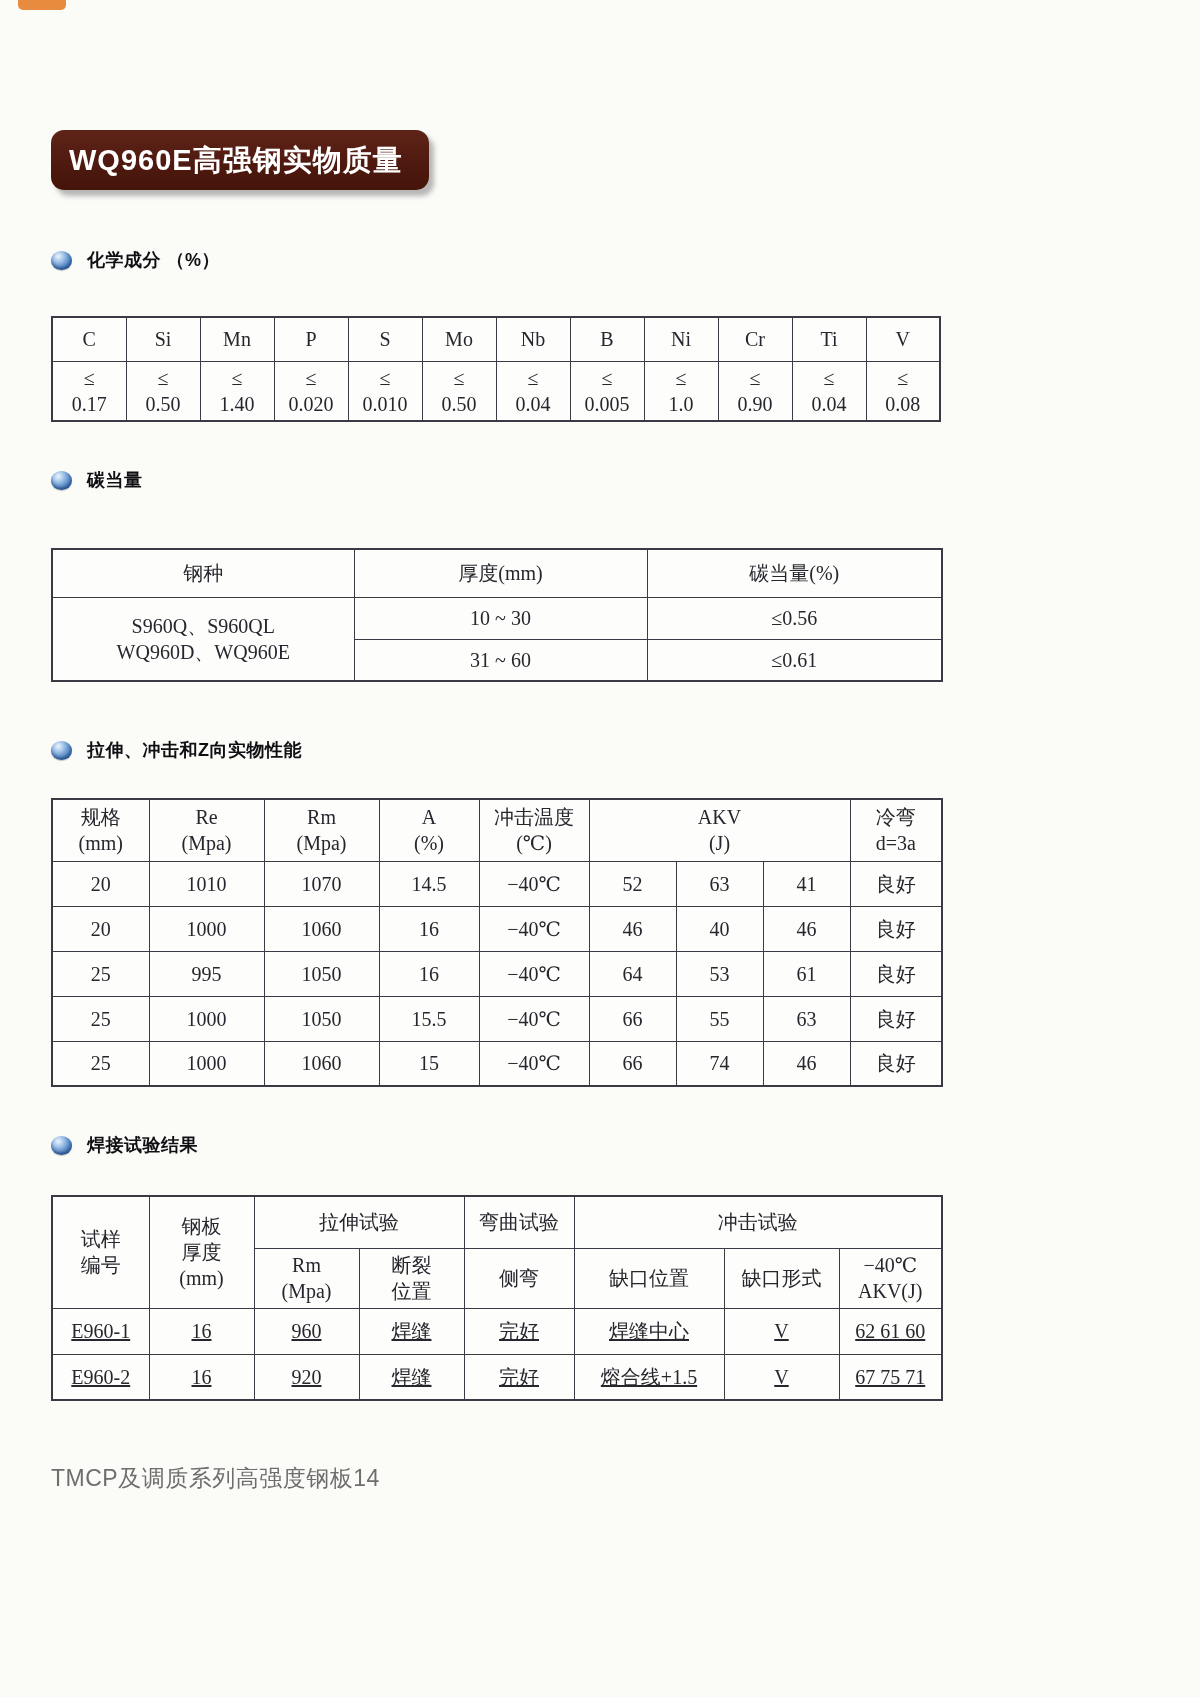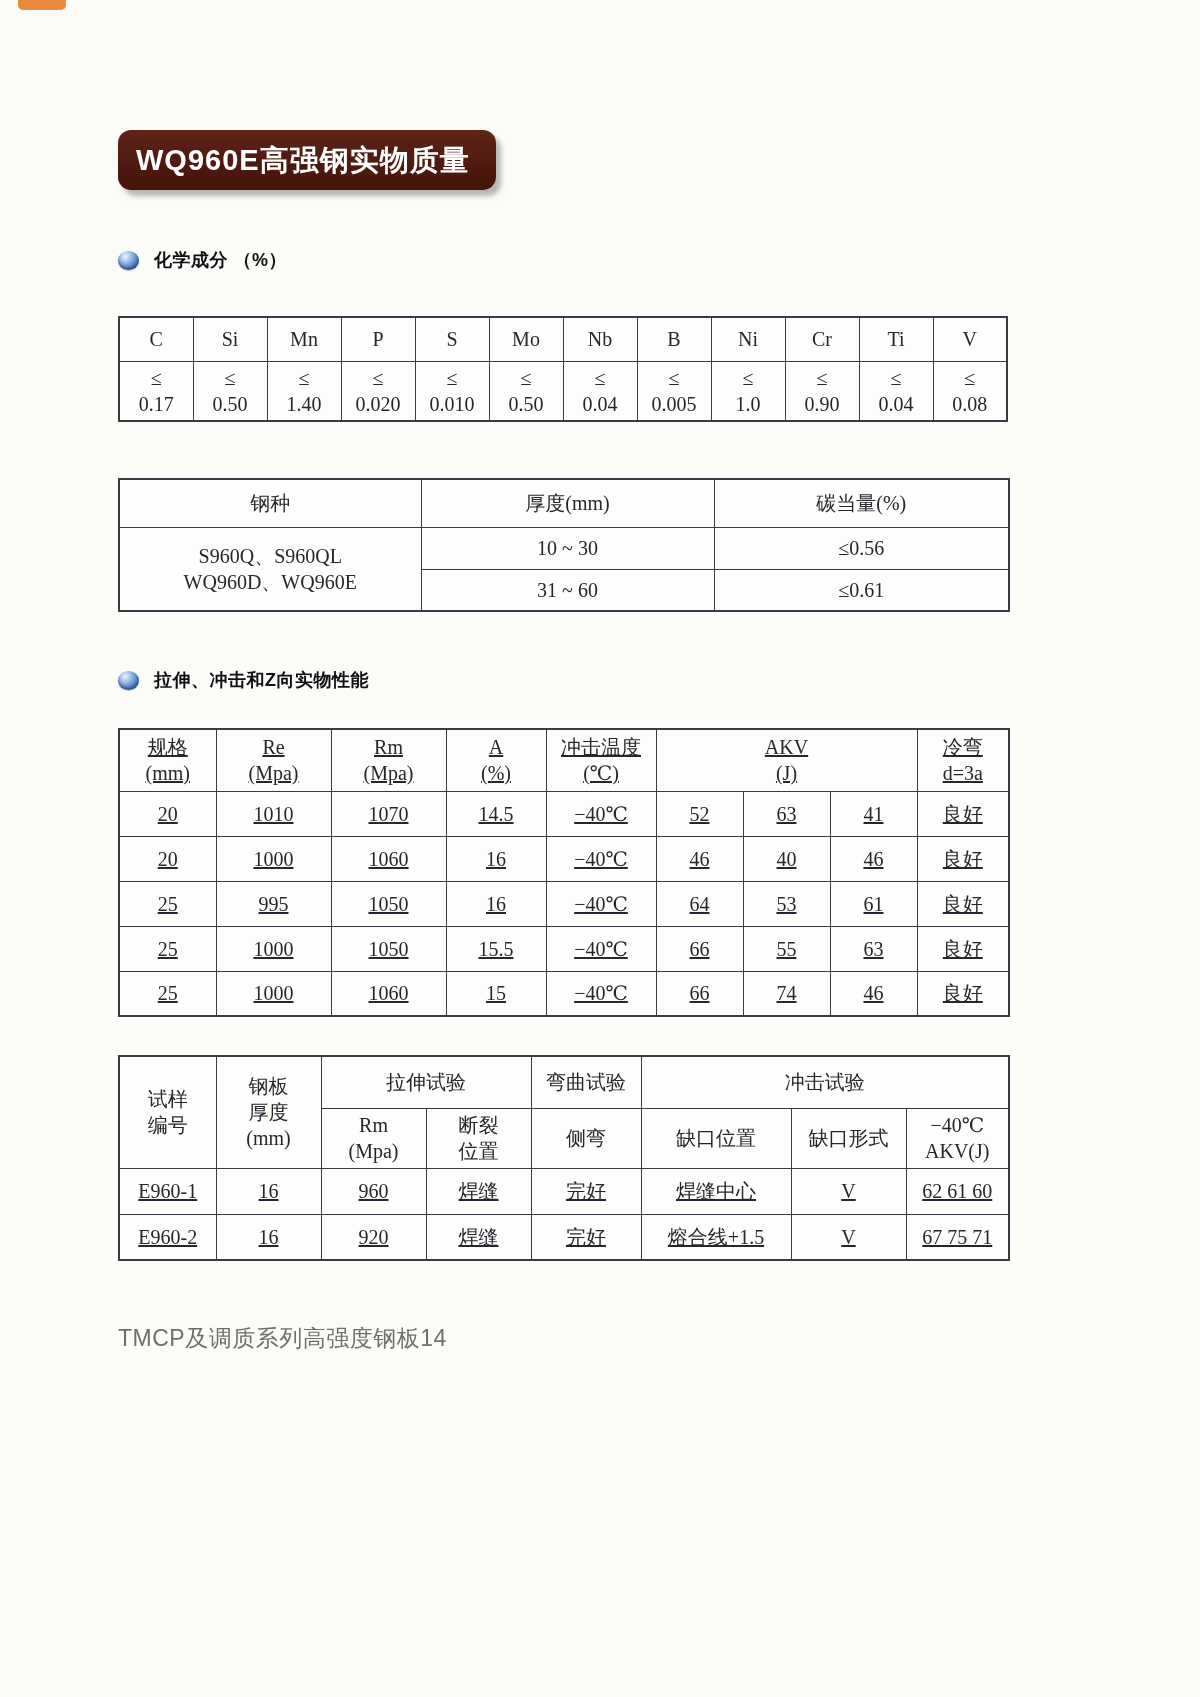--- a/index.html
+++ b/index.html
@@ -6,21 +6,21 @@
   html,body { background:#e9e9e7; }
   body { font-family: "Liberation Serif","DejaVu Serif",serif; color:#26262e; }
   .page {
     position: relative; width:1200px; height:1697px; margin:0 auto;
     background:#fbfbf8; overflow:hidden;
   }
   .artifact {
     position:absolute; top:0; left:18px; width:48px; height:10px;
     background:#e4771f; border-radius:0 0 5px 5px; opacity:.85;
   }
-  .content { padding-left:118px; }
+  .content { padding-left:51px; }
 
   .banner {
     display:inline-block; margin-top:130px; width:378px; height:60px;
     line-height:60px; padding-left:18px;
     background:linear-gradient(180deg,#5f2418 0%,#4f1a10 55%,#451409 100%);
     color:#fff; font-family:"Liberation Sans","DejaVu Sans",sans-serif;
     font-weight:bold; font-size:29px; letter-spacing:1px;
     border-radius:13px; box-shadow:5px 6px 5px rgba(125,125,125,.55);
   }
 
@@ -50,21 +50,21 @@
   }
 
   #t1 { margin-top:44px; }
   #t1 .t1-head th { height:44px; }
   #t1 .t1-body td { height:60px; }
 
   #t2 { margin-top:56px; }
   #t2 thead tr { height:48px; }
   #t2 tbody tr { height:42px; }
 
-  #t3 { margin-top:36px;text-decoration:underline; }
+  #t3 { margin-top:36px; }
   #t3 thead tr { height:62px; }
   #t3 tbody tr { height:45px; }
 
   #t4 { margin-top:38px; }
   #t4 thead tr.h1 { height:52px; }
   #t4 thead tr.h2 { height:60px; }
   #t4 tbody tr { height:46px;text-decoration:underline; }
 
   .footer {
     margin-top:62px; font-family:"Liberation Sans","DejaVu Sans",sans-serif;
@@ -126,20 +126,24 @@
             <td>≤
 0.90</td>
             <td>≤
 0.04</td>
             <td>≤
 0.08</td>
           </tr>
         </tbody>
     </table>
 
+    <div class="sec sec-2">
+      <span class="bullet"></span>
+      <h2>碳当量</h2>
+    </div>
 
     <table id="t2">
       <colgroup>
           <col style="width:302px">
           <col style="width:293px">
           <col style="width:295px">
         </colgroup>
       <thead>
         <tr>
           <th>钢种</th>
@@ -248,20 +252,24 @@
             <td>15</td>
             <td>−40℃</td>
             <td>66</td>
             <td>74</td>
             <td>46</td>
             <td>良好</td>
           </tr>
         </tbody>
     </table>
 
+    <div class="sec sec-4">
+      <span class="bullet"></span>
+      <h2>焊接试验结果</h2>
+    </div>
 
     <table id="t4">
       <colgroup>
         <col style="width:97px">
           <col style="width:105px">
           <col style="width:105px">
         <col style="width:105px">
           <col style="width:110px">
           <col style="width:150px">
         <col style="width:115px">

